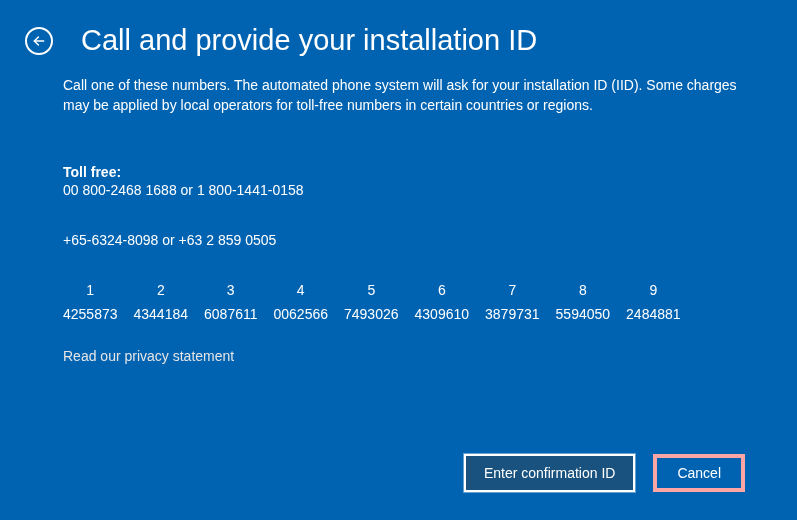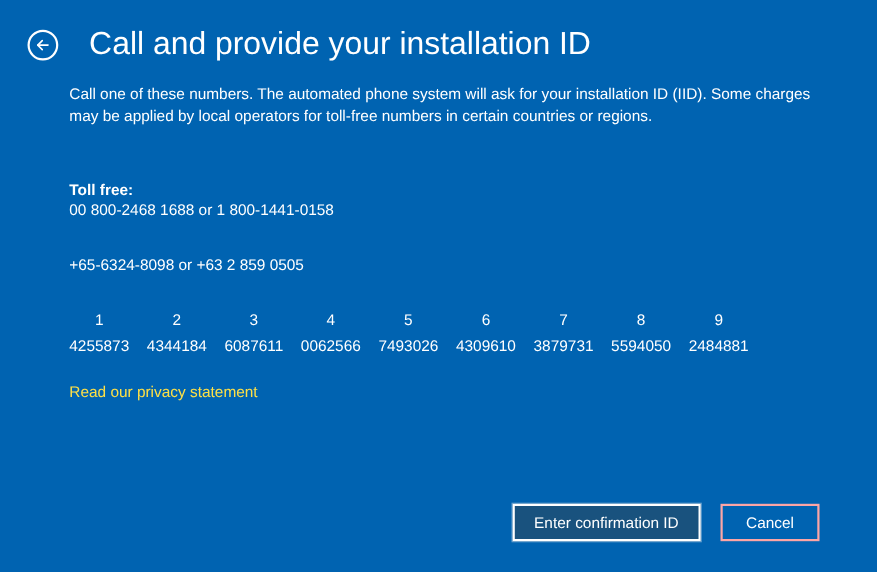--- a/index.html
+++ b/index.html
@@ -70,34 +70,34 @@
       min-width: 53px;
     }
     .iid-index {
       font-size: 14px;
     }
     .iid-value {
       font-size: 14px;
       white-space: nowrap;
     }
     .privacy-link {
-      color: #fde047;
+      color: #e5e5e5;
       text-decoration: none;
       font-size: 14px;
       cursor: pointer;
     }
     .footer {
       position: absolute;
       bottom: 28px;
       right: 52px;
       display: flex;
       gap: 18px;
     }
     .btn {
-      border: 2px solid #fca5a5;
+      border: 4px solid #fca5a5;
       background: transparent;
       color: #fff;
       font-family: inherit;
       font-size: 14px;
       padding: 7px 20px;
       cursor: pointer;
       min-width: 90px;
     }
     .btn-primary {
       background: #19527e;

